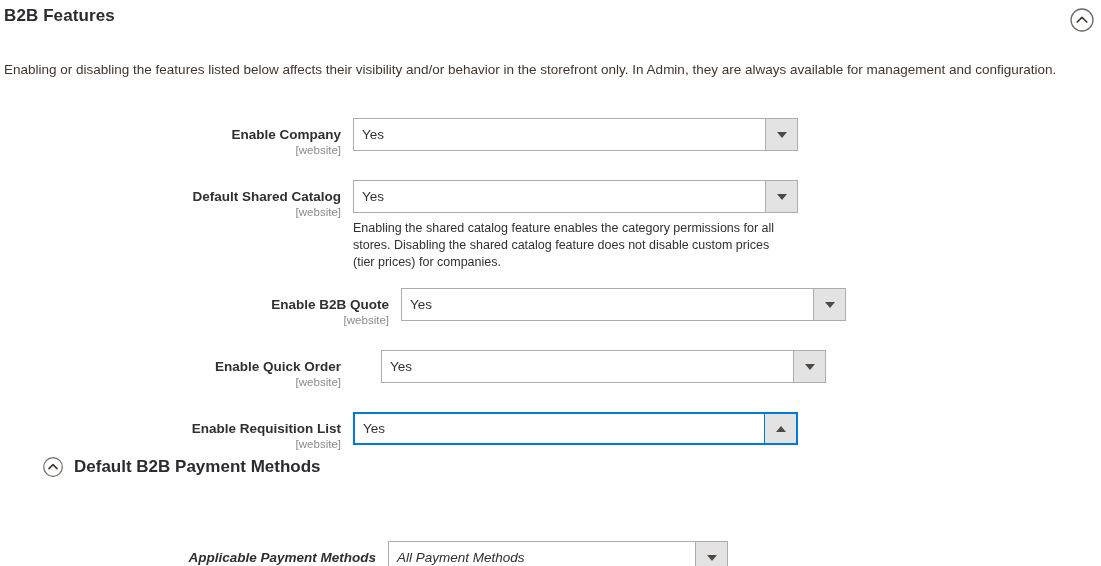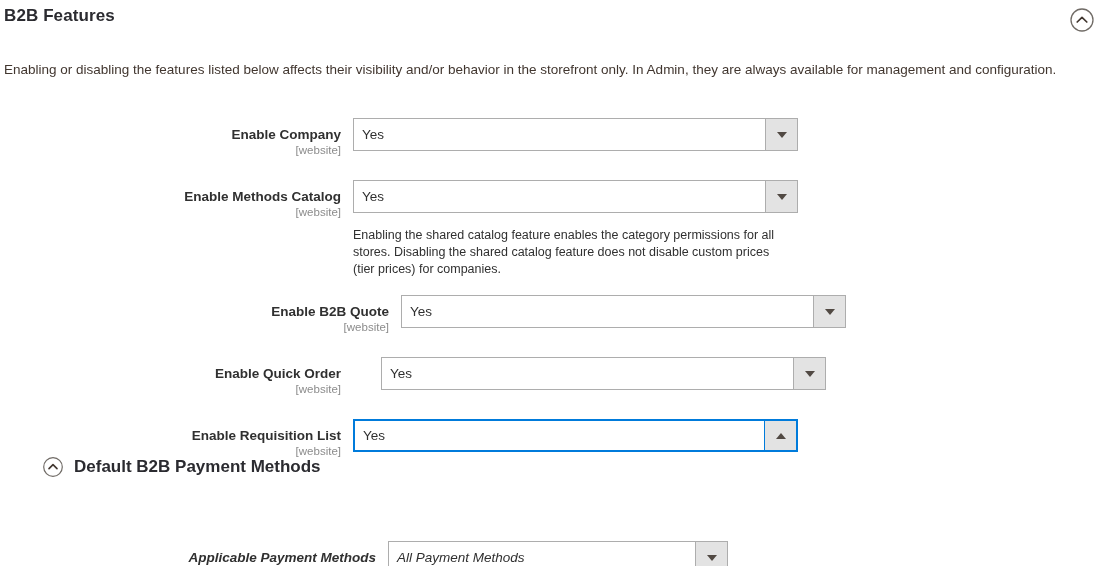--- a/index.html
+++ b/index.html
@@ -128,21 +128,21 @@
   }
   .tri {
     width: 0; height: 0;
     border-left: 5px solid transparent;
     border-right: 5px solid transparent;
   }
   .tri-down { border-top: 6px solid #514943; }
   .tri-up { border-bottom: 6px solid #514943; }
 
   .field-note {
-    margin-top: 14px;
+    margin-top: 7px;
     width: 440px;
     font-size: 12.5px;
     line-height: 17px;
     color: #303030;
   }
 
   
   .subsection {
     position: absolute;
     left: 42px;
@@ -201,21 +201,21 @@
         <div class="value">Yes</div>
         <div class="arrow-btn">
           <span class="tri tri-down"></span>
         </div>
       </div>
     </div>
   </div>
 
   <div class="field-row" style="margin-bottom:17px;">
     <div class="label-col">
-      <span class="label-text">Enable Methods Catalog</span>
+      <span class="label-text">Default Shared Catalog</span>
       <span class="label-scope">[website]</span>
     </div>
     <div class="control-col">
       <div class="select wide">
         <div class="value">Yes</div>
         <div class="arrow-btn">
           <span class="tri tri-down"></span>
         </div>
       </div>
       <div class="field-note">Enabling the shared catalog feature enables the category permissions for all stores. Disabling the shared catalog feature does not disable custom prices (tier prices) for companies.</div>

